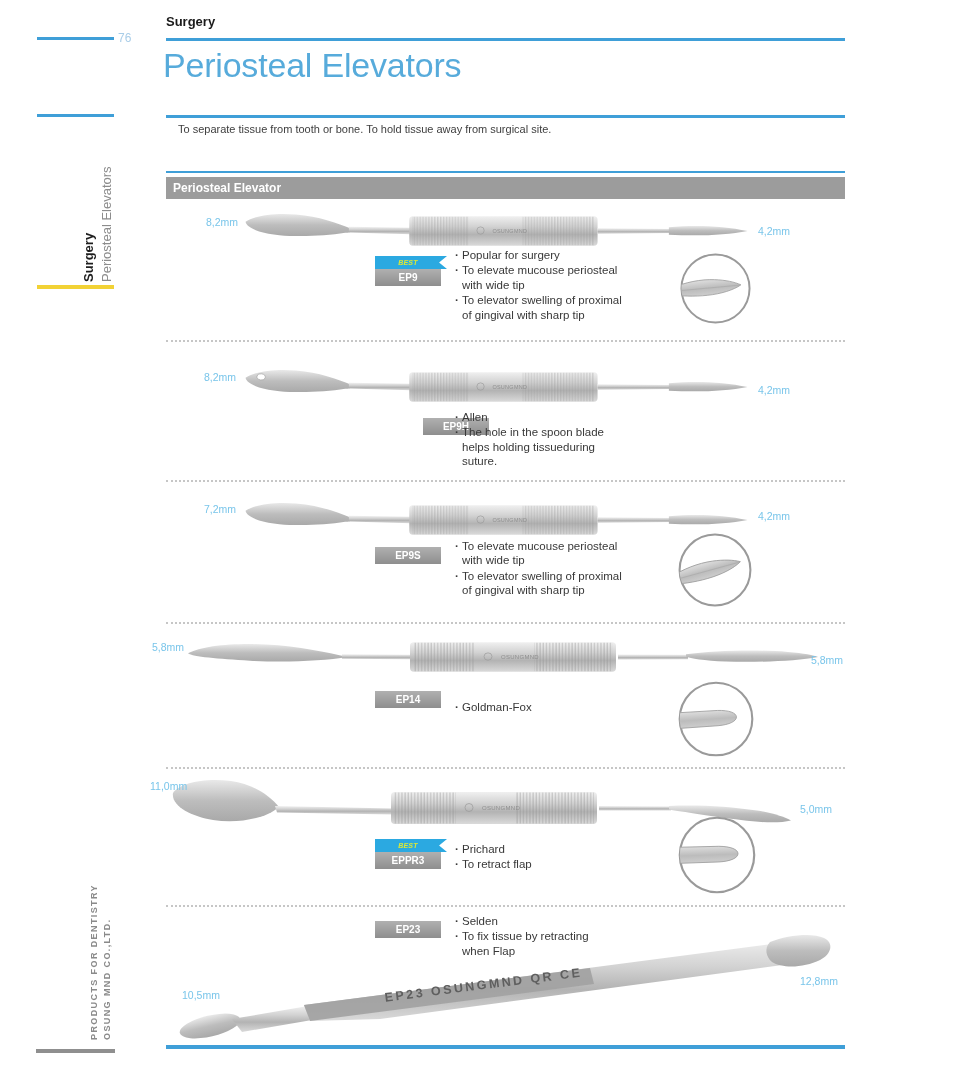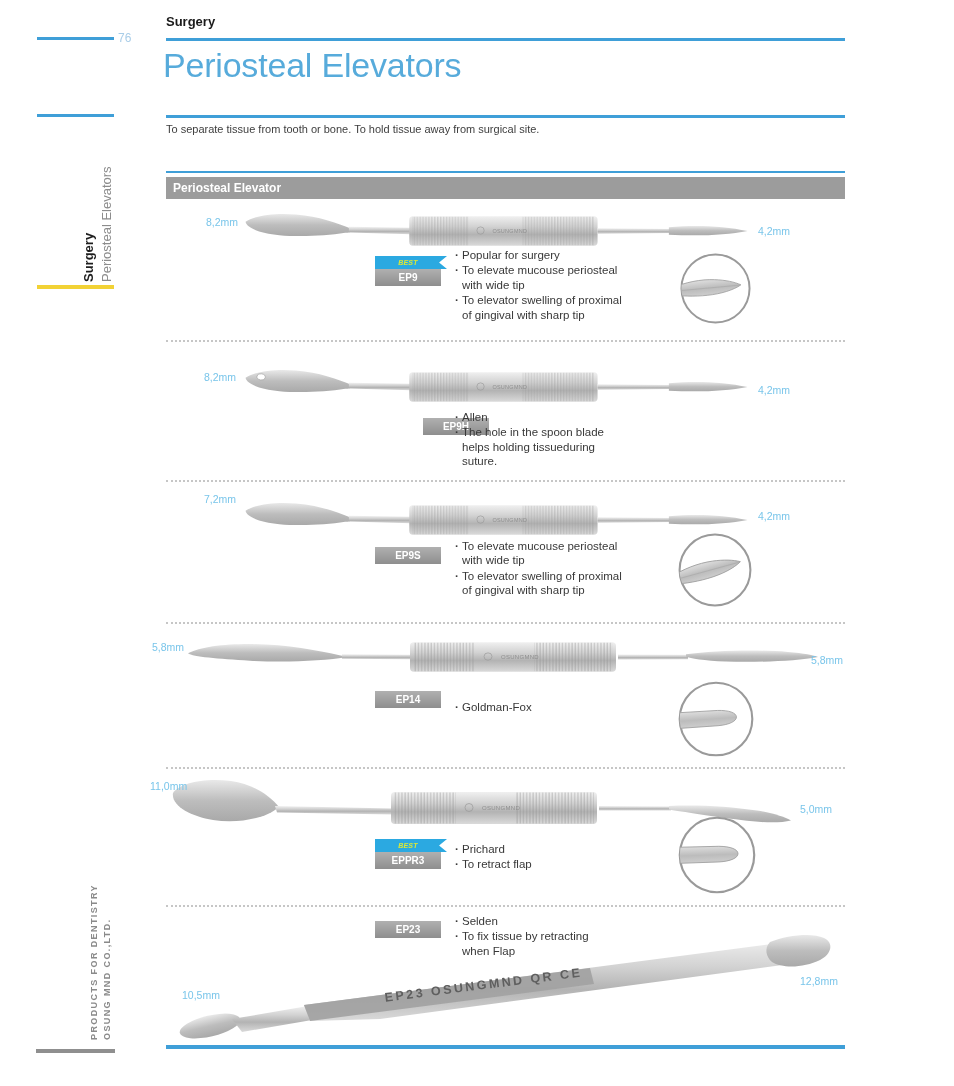--- a/index.html
+++ b/index.html
@@ -19,21 +19,21 @@
   #v-f1{left:100px;top:1029px;font-size:9px;line-height:11px;letter-spacing:1.4px;color:#8a8a8a;font-weight:bold;}
   #v-f2{left:113px;top:1029px;font-size:9px;line-height:11px;letter-spacing:1.4px;color:#8a8a8a;font-weight:bold;}
   #side-gray{position:absolute;left:36px;top:1049px;width:79px;height:4px;background:#8f8f8f;}
   
   #hdr-cat{position:absolute;left:166px;top:14px;font-size:13px;font-weight:bold;color:#1a1a1a;}
   .hrule{position:absolute;left:166px;width:679px;background:#3f9fd8;}
   #hr1{top:38px;height:3px;}
   #hr2{top:115px;height:3px;}
   #hr3{top:171px;height:2px;}
   #title{position:absolute;left:163px;top:46px;font-size:34px;color:#57abdb;letter-spacing:-0.2px;}
-  #subtitle{position:absolute;left:166px;top:123px;font-size:11px;color:#3e3e3e;}
+  #subtitle{position:absolute;left:178px;top:123px;font-size:11px;color:#3e3e3e;}
   #section-bar{position:absolute;left:166px;top:177px;width:679px;height:22px;background:#9c9c9c;}
   #section-bar span{display:block;padding-left:7px;line-height:22px;font-size:12px;font-weight:bold;color:#ffffff;}
   #bottom-rule{position:absolute;left:166px;top:1045px;width:679px;height:4px;background:#3f9fd8;}
   
   #content{position:absolute;left:166px;top:0;width:679px;height:1086px;}
   .row{position:absolute;left:0;width:679px;}
   .dotsep{position:absolute;left:0;width:679px;height:0;border-top:2px dotted #c6c6c6;}
   .instrument{position:absolute;}
   .instrument svg{width:100%;height:100%;display:block;}
   .size-label{position:absolute;font-size:10.5px;color:#79c5ea;white-space:nowrap;}
@@ -205,21 +205,21 @@
             <polygon points="118,20.5 186,21.5 186,28.5 118,26.5" fill="url(#m2)"></polygon>
             <rect x="184" y="9" width="206" height="32" rx="4" fill="url(#m2)"></rect>
 <rect x="187" y="9.5" width="62" height="31" fill="url(#r2)" opacity="0.5"></rect>
 <rect x="308" y="9.5" width="79" height="31" fill="url(#r2)" opacity="0.5"></rect>
 <circle cx="262" cy="24.5" r="4" fill="none" stroke="#999999" stroke-width="0.7"></circle>
 <text x="294" y="27" font-size="6" fill="#8f8f8f" text-anchor="middle" letter-spacing="0.3">OSUNGMND</text>
             <polygon points="390,22 470,22.8 470,27.2 390,28" fill="url(#m2)"></polygon>
 <path d="M468 21 C496 18 528 19.5 554 25 C530 30 496 30.5 468 29 Z" fill="url(#b2)"></path>
           </svg>
         </div>
-        <div class="size-label" style="left: 38px; top: 13px;">7,2mm</div>
+        <div class="size-label" style="left: 38px; top: 23px;">7,2mm</div>
         <div class="size-label" style="left: 592px; top: 30px;">4,2mm</div>
         <div class="badge" style="left: 209px; top: 67px;">
           <div class="code-box">EP9S</div>
         </div>
         <div class="features" style="left: 288px; top: 59px; width: 178px;">
           <div class="feature">To elevate mucouse periosteal with wide tip</div>
           <div class="feature">To elevator swelling of proximal of gingival with sharp tip</div>
         </div>
         <div class="inset" style="left: 510px; top: 51px; width: 78px; height: 78px;">
           <svg viewBox="0 0 76 76">

